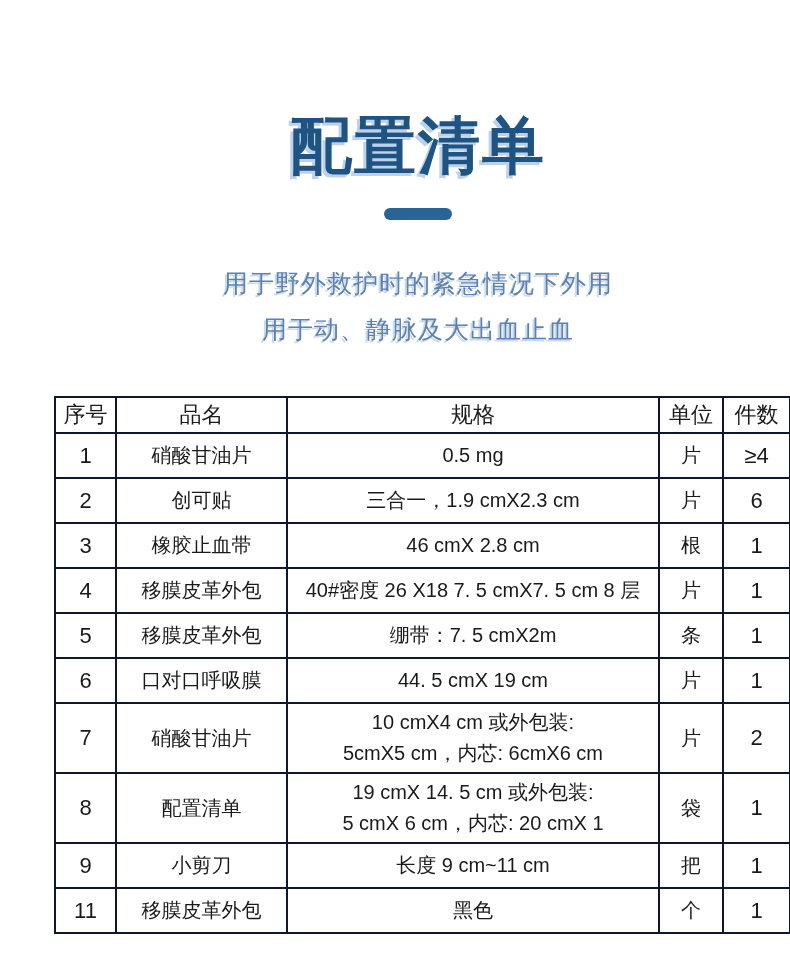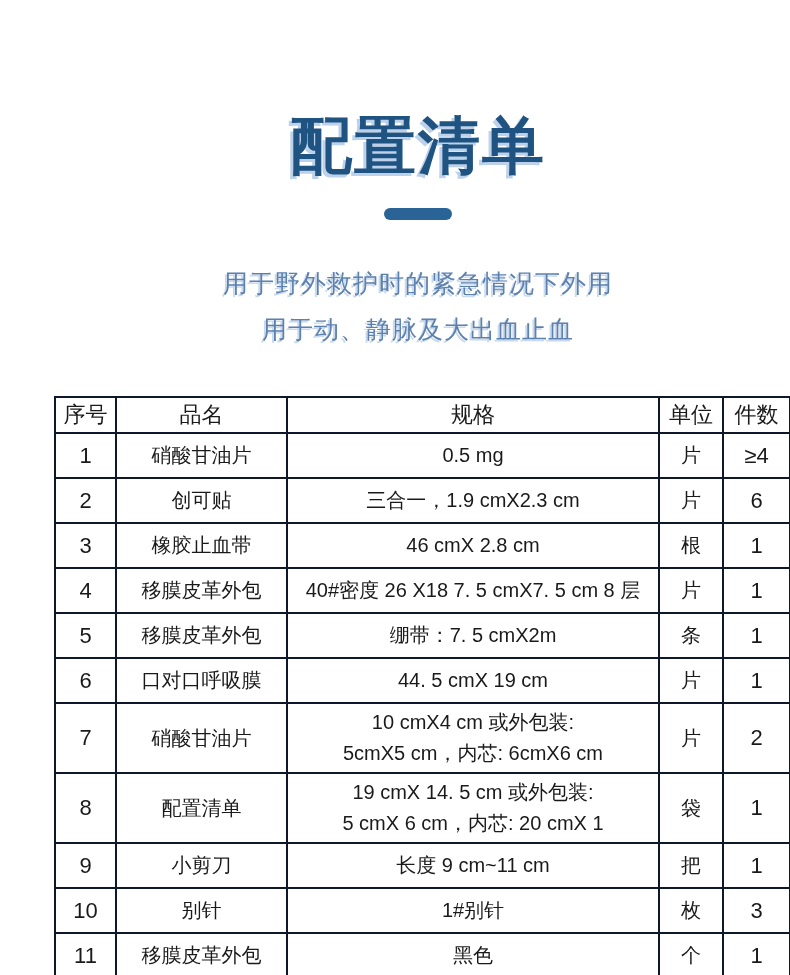--- a/index.html
+++ b/index.html
@@ -193,29 +193,20 @@
         <tr>
           <td class="c-no">9</td>
           <td class="c-name">小剪刀</td>
           <td class="c-spec">
             <div class="spec-line">长度 9 cm~11 cm</div>
           </td>
           <td class="c-unit">把</td>
           <td class="c-qty">1</td>
         </tr>
         <tr>
-          <td class="c-no">10</td>
-          <td class="c-name">别针</td>
-          <td class="c-spec">
-            <div class="spec-line">1#别针</div>
-          </td>
-          <td class="c-unit">枚</td>
-          <td class="c-qty">3</td>
-        </tr>
-        <tr>
           <td class="c-no">11</td>
           <td class="c-name">移膜皮革外包</td>
           <td class="c-spec">
             <div class="spec-line">黑色</div>
           </td>
           <td class="c-unit">个</td>
           <td class="c-qty">1</td>
         </tr>
       </tbody>
   </table>

